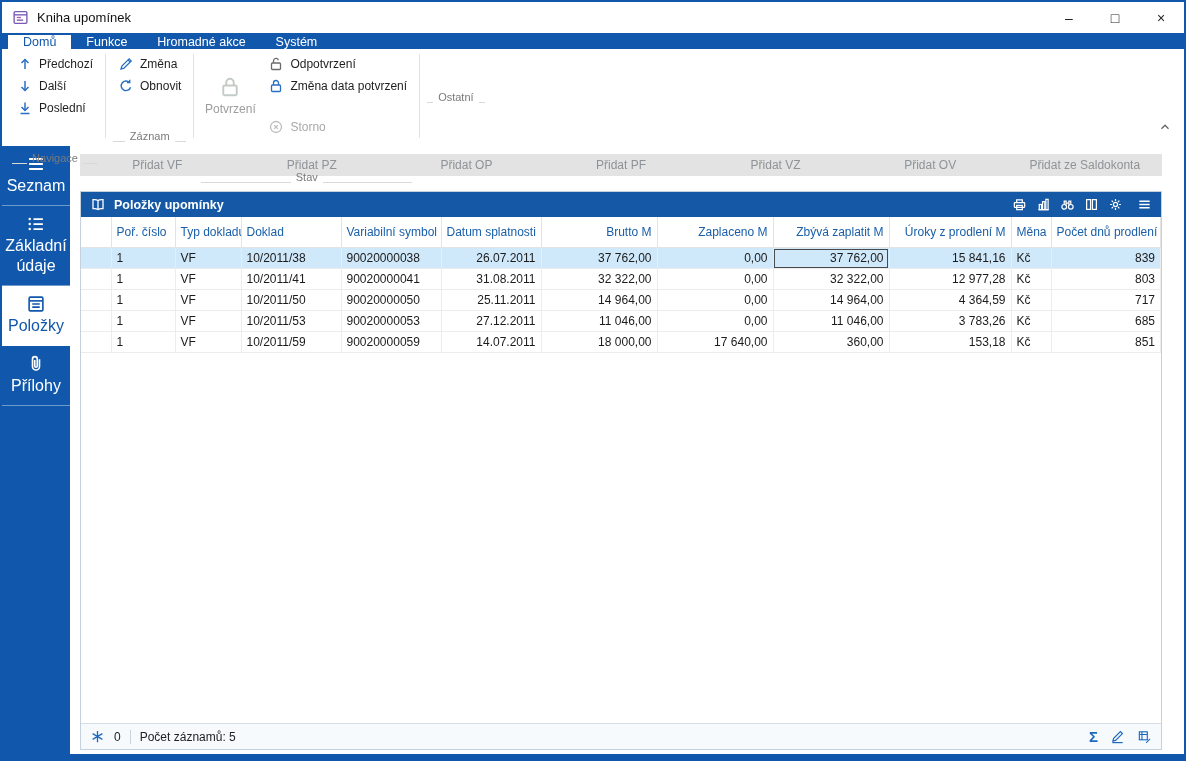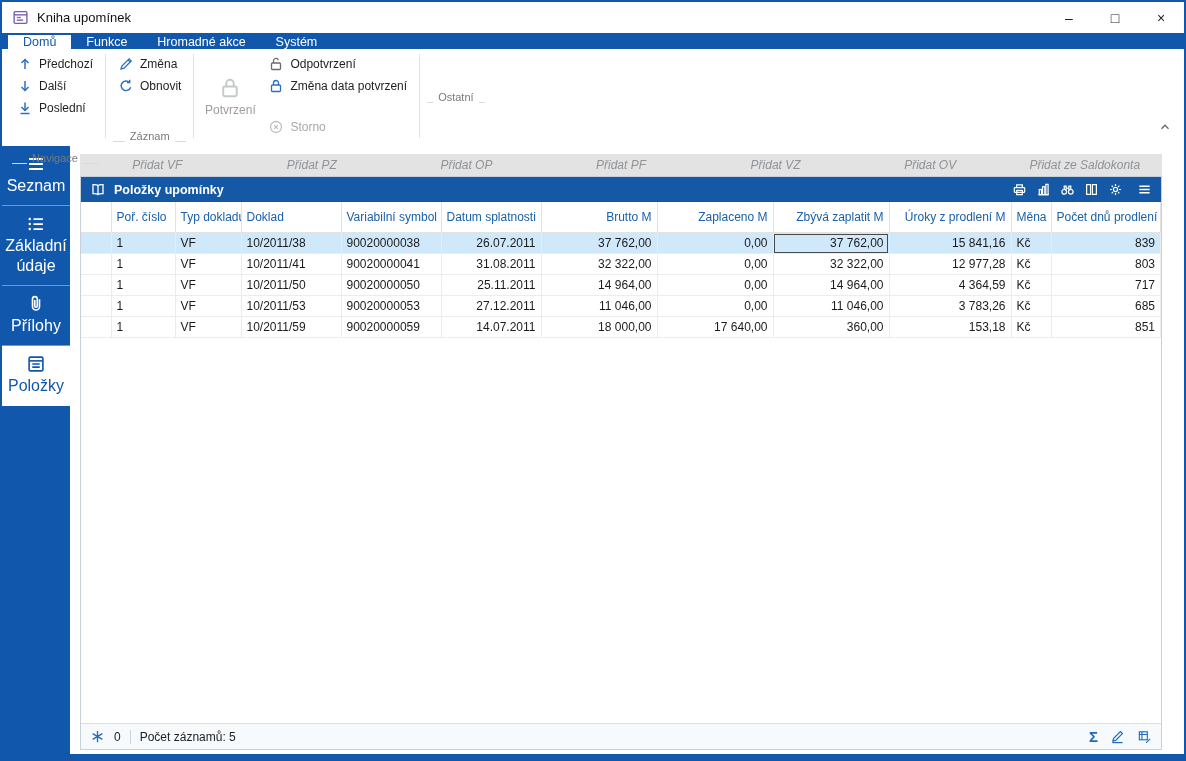--- a/index.html
+++ b/index.html
@@ -41,21 +41,21 @@
   .main { flex:1; display:flex; min-height:0; }
   .sidebar { width:68px; background:#1158ac; color:#fff; display:flex; flex-direction:column; flex:0 0 auto; }
   .side-item { padding:8px 2px 9px; text-align:center; font-size:16px; line-height:1.25; border-bottom:1px solid rgba(255,255,255,.4); display:flex; flex-direction:column; align-items:center; gap:2px; }
   .side-item .ic { width:20px; height:20px; color:#fff; }
   .side-item.active { background:#fff; color:#1158ac; }
   .side-item.active .ic { color:#1158ac; }
 
   .content { flex:1; display:flex; flex-direction:column; padding:8px 22px 4px 10px; background:#fff; min-width:0; }
 
   
-  .toolbar { display:flex; gap:0; margin-bottom:0; flex:0 0 auto;font-style:italic; }
+  .toolbar { display:flex; gap:0; margin-bottom:15px; flex:0 0 auto; }
   .tb-btn { flex:1; height:22px; background:#e3e3e3; color:#8f9397; font-size:12px; display:flex; align-items:center; justify-content:center; white-space:nowrap; overflow:hidden; }
 
   
   .panel { flex:1; display:flex; flex-direction:column; border:1px solid #c5d2de; min-height:0; }
   .panel-header { height:25px; background:#1559a6; color:#fff; display:flex; align-items:center; padding:0 9px; gap:8px; flex:0 0 auto; }
   .panel-title { font-weight:bold; font-size:12.5px; }
   .ph-icons { margin-left:auto; display:flex; align-items:center; gap:9px; }
   .ph-icons .ic { width:15px; height:15px; color:#fff; }
   .ph-icons .ic.last { margin-left:5px; }
 
@@ -210,20 +210,23 @@
             <span class="ic">
                 <svg viewBox="0 0 16 16" fill="none" stroke="currentColor" stroke-width="1.3">
                   <circle cx="8" cy="8" r="5.5"></circle>
                   <path d="M6.1 6.1l3.8 3.8M9.9 6.1l-3.8 3.8"></path>
                 </svg>
               </span>
             <span>Storno</span>
           </div>
         </div>
       </div>
+      <div class="rlabel">
+          <span>Stav</span>
+        </div>
     </div>
 
     <div class="rsep"></div>
 
     <div class="rgroup">
       <div class="rlabel">
           <span>Ostatní</span>
         </div>
     </div>
 
@@ -249,37 +252,37 @@
         <span class="ic">
             <svg viewBox="0 0 16 16" fill="none" stroke="currentColor" stroke-width="1.4">
               <path d="M6 4h7.5M6 8h7.5M6 12h7.5"></path>
               <circle cx="3" cy="4" r="1" fill="currentColor" stroke="none"></circle>
               <circle cx="3" cy="8" r="1" fill="currentColor" stroke="none"></circle>
               <circle cx="3" cy="12" r="1" fill="currentColor" stroke="none"></circle>
             </svg>
           </span>
         <span>Základní údaje</span>
       </div>
-      <div class="side-item">
-        <span class="ic">
-            <svg viewBox="0 0 16 16" fill="none" stroke="currentColor" stroke-width="1.3">
-              <path d="M10.8 4.2v5.8a2.8 2.8 0 0 1-5.6 0V4a1.9 1.9 0 0 1 3.8 0v5.6a1 1 0 0 1-2 0V4.8"></path>
-            </svg>
-          </span>
-        <span>Přílohy</span>
-      </div>
       <div class="side-item active">
         <span class="ic">
             <svg viewBox="0 0 16 16" fill="none" stroke="currentColor" stroke-width="1.3">
               <rect x="2.5" y="2.5" width="11" height="11" rx="1"></rect>
               <path d="M2.5 5.5h11"></path>
               <path d="M5 8h6M5 10.5h6"></path>
             </svg>
           </span>
         <span>Položky</span>
+      </div>
+      <div class="side-item">
+        <span class="ic">
+            <svg viewBox="0 0 16 16" fill="none" stroke="currentColor" stroke-width="1.3">
+              <path d="M10.8 4.2v5.8a2.8 2.8 0 0 1-5.6 0V4a1.9 1.9 0 0 1 3.8 0v5.6a1 1 0 0 1-2 0V4.8"></path>
+            </svg>
+          </span>
+        <span>Přílohy</span>
       </div>
     </div>
 
     <div class="content">
 
       <div class="toolbar">
 
           <div class="tb-btn">Přidat VF</div>
 
           <div class="tb-btn">Přidat PZ</div>

